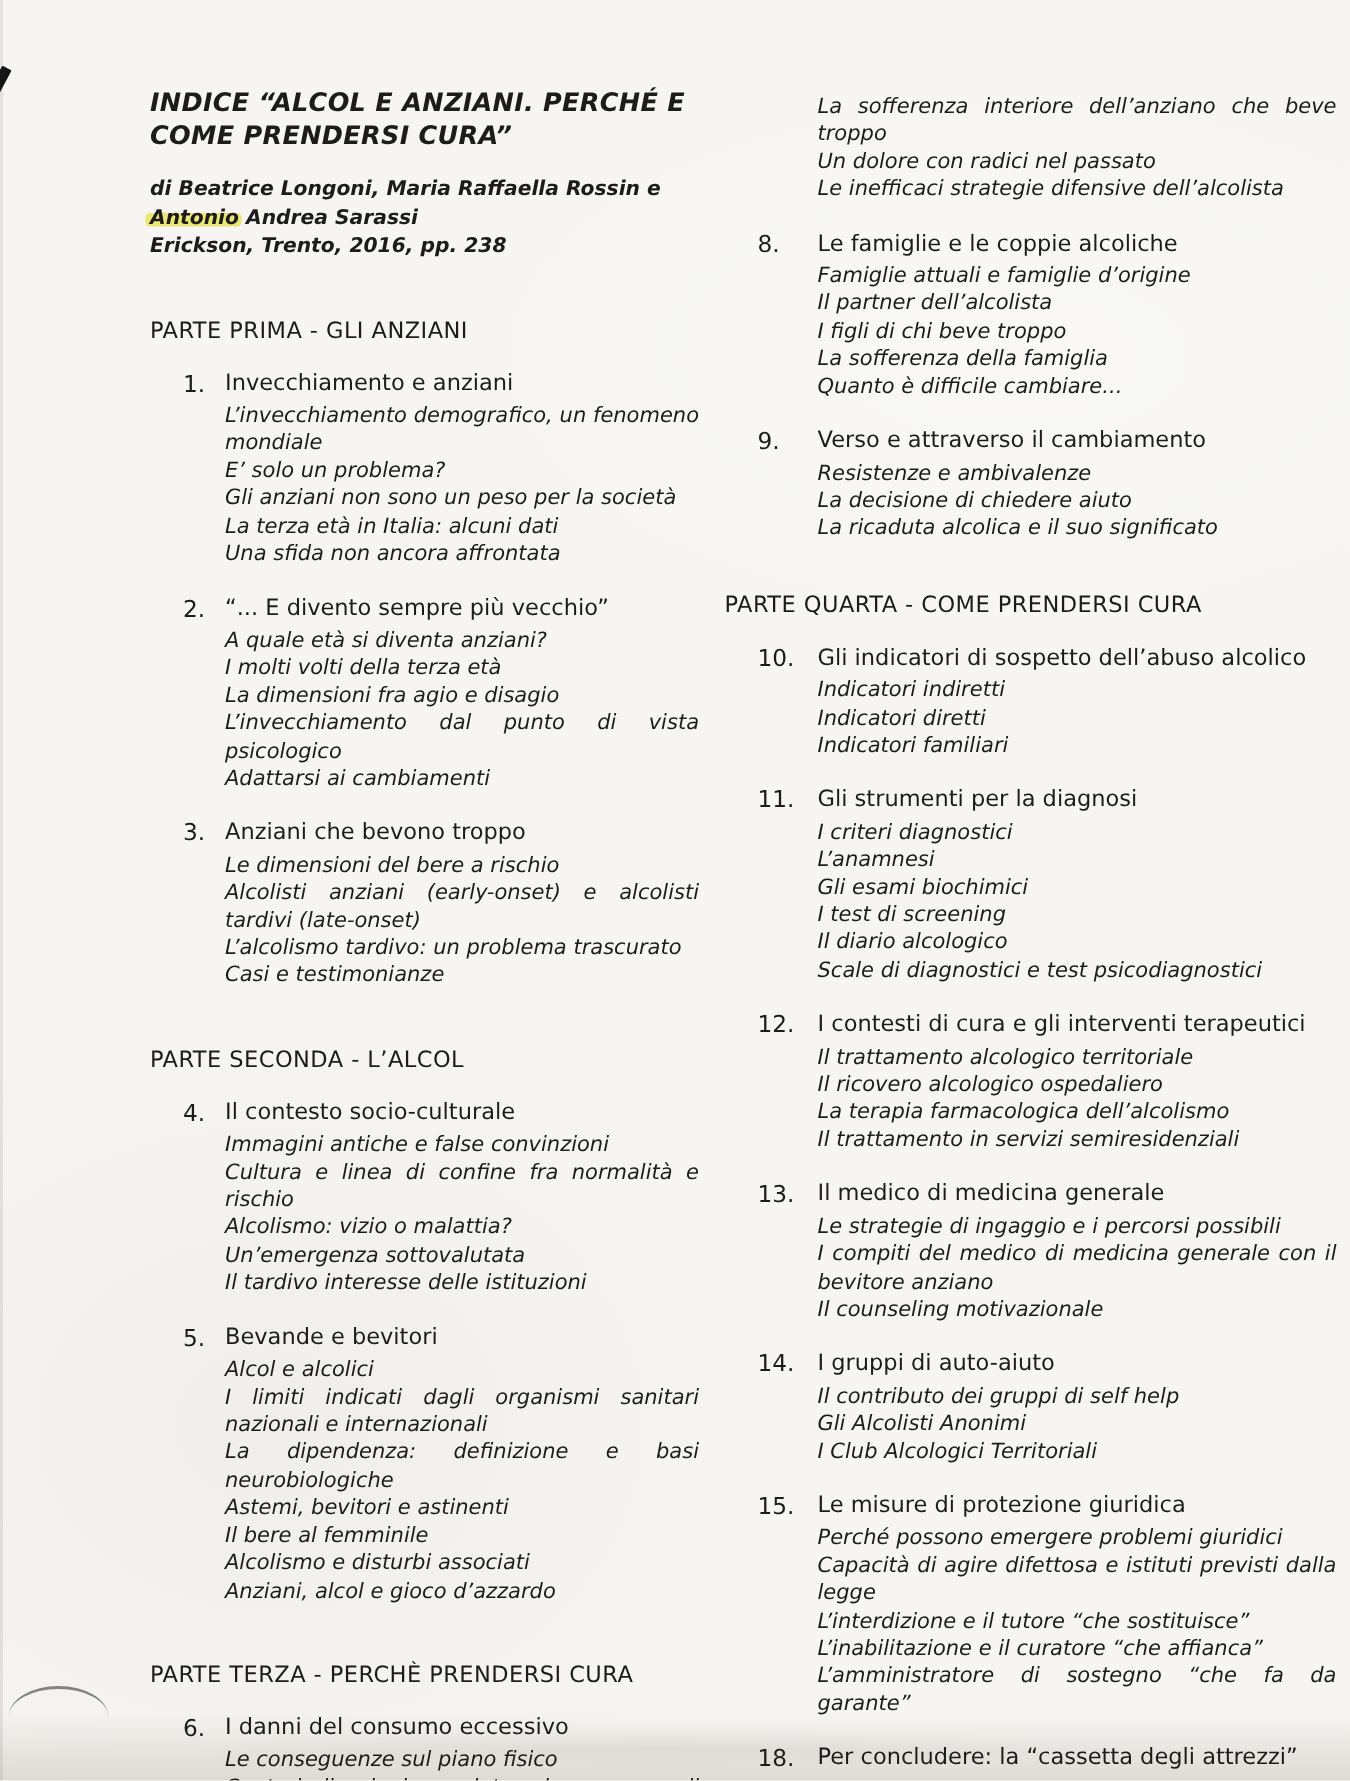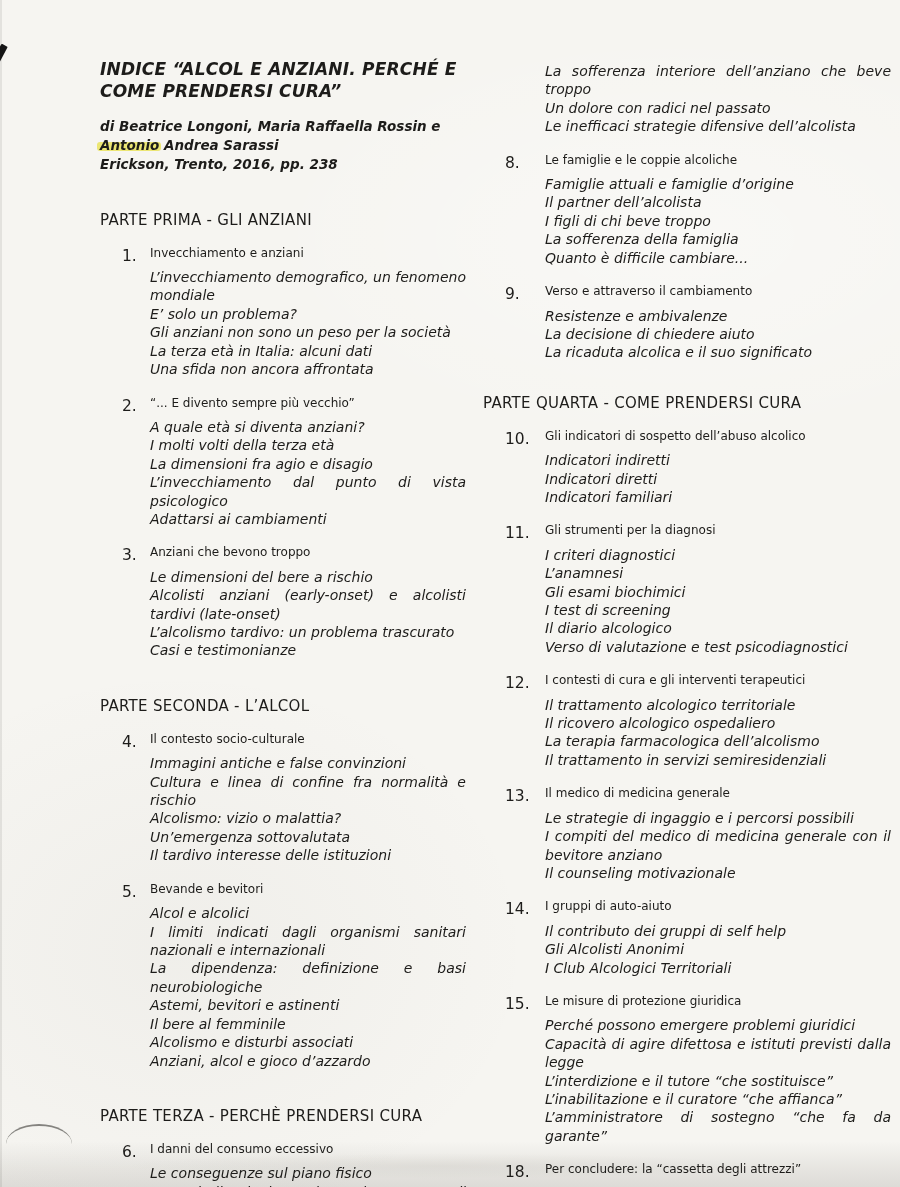--- a/index.html
+++ b/index.html
@@ -39,21 +39,21 @@
   .byline{font-size:13.5px;font-weight:bold;font-style:italic;line-height:1.4;margin-top:14px;}
   .publication{font-size:13.5px;font-weight:bold;font-style:italic;line-height:1.4;}
 
   .part-heading{font-size:15px;letter-spacing:0.3px;margin-top:37px;line-height:1.2;}
   .col-right .part-heading{margin-top:32px;}
 
   .chapter{margin-top:17px;}
   .ch-row{display:flex;align-items:flex-start;padding-left:22px;}
   .ch-num{flex:0 0 28px;font-size:15.5px;line-height:1.3;}
   .col-right .ch-num{flex:0 0 40px;}
-  .ch-title{flex:1;font-size:12px;line-height:1.3;}
+  .ch-title{flex:1;font-size:15px;line-height:1.3;}
   .subitems{margin-left:50px;margin-top:2px;}
   .col-right .subitems{margin-left:62px;}
   .subitem{font-size:14px;font-style:italic;line-height:1.32;text-align:justify;}
   .subitems.cont{margin-top:4px;}
 </style>
 </head>
 <body>
 
 <div class="page">
   <div class="edge-line"></div>
@@ -202,21 +202,21 @@
         <div class="ch-row">
           <span class="ch-num">11.</span>
           <span class="ch-title">Gli strumenti per la diagnosi</span>
         </div>
         <div class="subitems">
           <div class="subitem">I criteri diagnostici</div>
           <div class="subitem">L’anamnesi</div>
           <div class="subitem">Gli esami biochimici</div>
           <div class="subitem">I test di screening</div>
           <div class="subitem">Il diario alcologico</div>
-          <div class="subitem">Verso di valutazione e test psicodiagnostici</div>
+          <div class="subitem">Scale di diagnostici e test psicodiagnostici</div>
         </div>
       </div>
       <div class="chapter">
         <div class="ch-row">
           <span class="ch-num">12.</span>
           <span class="ch-title">I contesti di cura e gli interventi terapeutici</span>
         </div>
         <div class="subitems">
           <div class="subitem">Il trattamento alcologico territoriale</div>
           <div class="subitem">Il ricovero alcologico ospedaliero</div>

